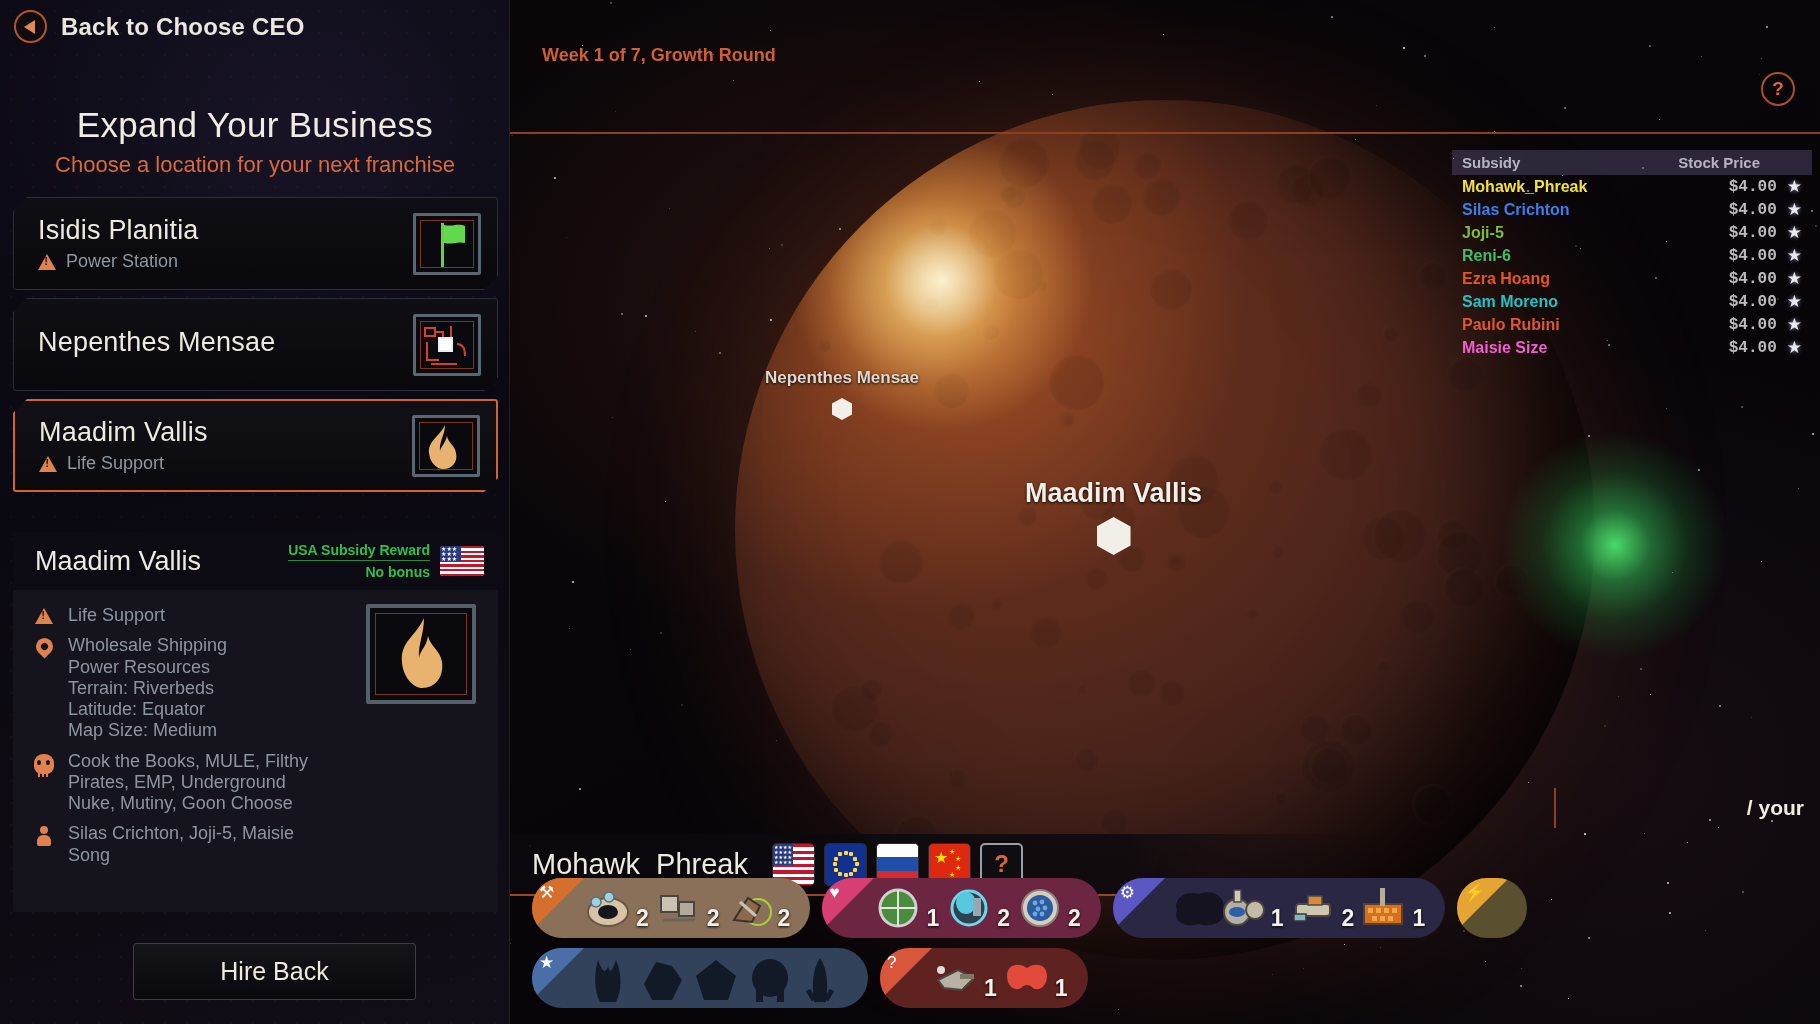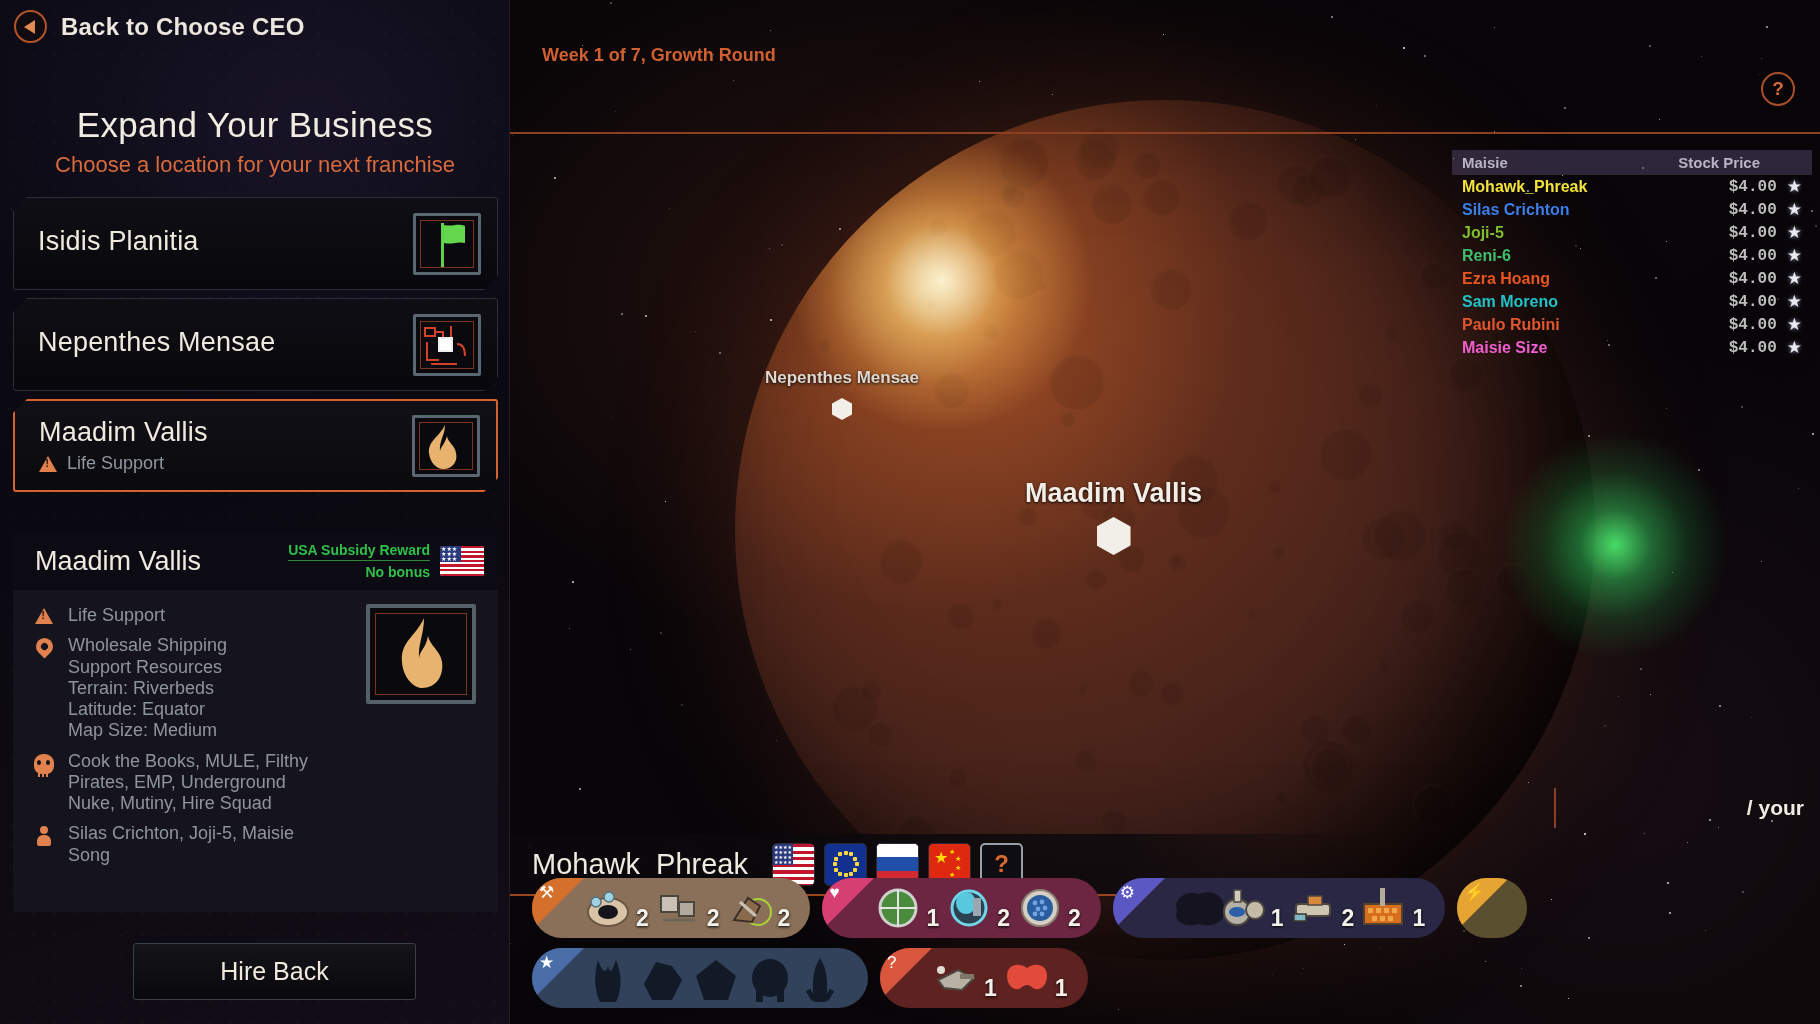--- a/index.html
+++ b/index.html
@@ -273,20 +273,24 @@
       <span class="back-label">Back to Choose CEO</span>
     </div>
 
     <div class="panel-title">Expand Your Business</div>
     <div class="panel-sub">Choose a location for your next franchise</div>
 
     <div id="loc-list">
         <div class="loc-card">
           <div class="loc-text">
             <div class="loc-name">Isidis Planitia</div>
+            <div class="loc-type-row">
+              <span class="warn-tri"></span>
+              <span class="loc-type">Power Station</span>
+            </div>
           </div>
           <div class="loc-thumb">
             <div class="inner"><svg width="46" height="48" viewBox="0 0 46 48">
                 <rect x="20" y="2" width="3" height="44" fill="#5fd24a"></rect>
                 <path d="M23 4 C32 6 36 2 44 5 L44 22 C36 20 32 24 23 22 Z" fill="#63d84e"></path>
               </svg></div>
           </div>
         </div>
         <div class="loc-card">
           <div class="loc-text">
@@ -344,34 +348,34 @@
           <span class="d-lines">
               <div>Life Support</div>
             </span>
         </div>
         <div class="d-row">
           <span class="d-ico">
               <span class="pin"></span>
             </span>
           <span class="d-lines" id="det-loc-lines">
               <div>Wholesale Shipping</div>
-              <div>Support Resources</div>
+              <div>Power Resources</div>
               <div>Terrain: Riverbeds</div>
               <div>Latitude: Equator</div>
               <div>Map Size: Medium</div>
             </span>
         </div>
         <div class="d-row">
           <span class="d-ico">
               <span class="skull"></span>
             </span>
           <span class="d-lines" id="det-bm-lines">
               <div>Cook the Books, MULE, Filthy</div>
               <div>Pirates, EMP, Underground</div>
-              <div>Nuke, Mutiny, Hire Squad</div>
+              <div>Nuke, Mutiny, Goon Choose</div>
             </span>
         </div>
         <div class="d-row">
           <span class="d-ico">
               <span class="person"></span>
             </span>
           <span class="d-lines" id="det-opp-lines">
               <div>Silas Crichton, Joji-5, Maisie</div>
               <div>Song</div>
             </span>
@@ -652,21 +656,21 @@
     </div>
 
     <div id="week-label">Week 1 of 7, Growth Round</div>
     <div id="title-rule"></div>
     <div id="help-btn">
       <span>?</span>
     </div>
 
     <div id="stock-panel">
       <div id="stock-head">
-        <span>Maisie</span>
+        <span>Subsidy</span>
         <span>Stock Price</span>
       </div>
       <div id="stock-rows">
           <div class="stock-row">
             <span class="sp-name" style="color:#f2e33a">Mohawk_Phreak</span>
             <span class="sp-price">$4.00</span>
             <span class="sp-star">★</span>
           </div>
           <div class="stock-row">
             <span class="sp-name" style="color:#3b7fe8">Silas Crichton</span>

